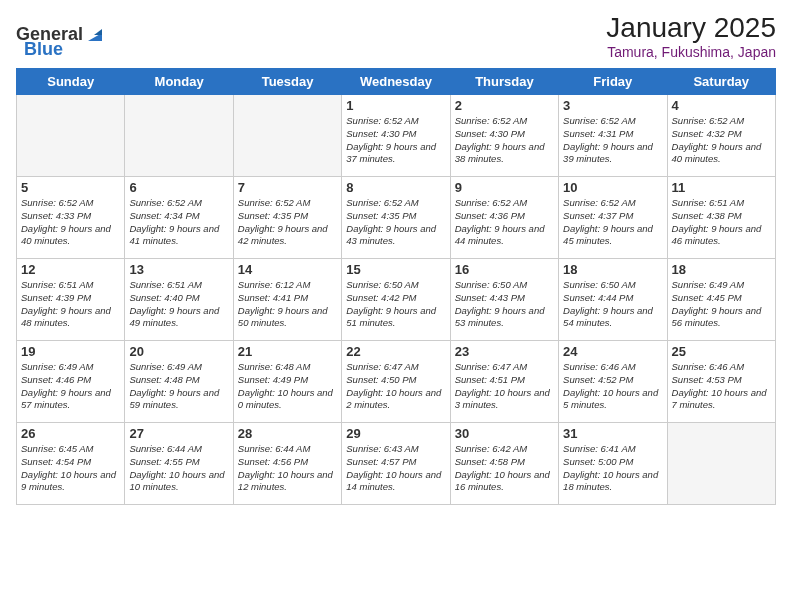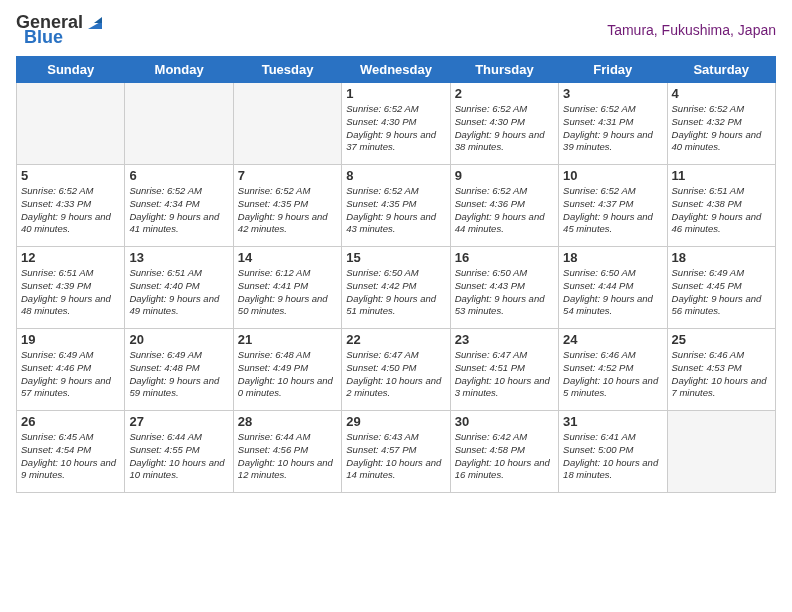--- a/index.html
+++ b/index.html
@@ -11,21 +11,21 @@
       overflow: hidden;
     }
     .container {
       width: 792px;
       height: 612px;
       padding: 12px 16px 8px 16px;
     }
     .header-row {
       display: flex;
       justify-content: space-between;
-      align-items: center;
+      align-items: flex-end;
       margin-bottom: 8px;
     }
     .logo {
       display: flex;
       align-items: center;
       gap: 2px;
     }
     .title-block {
       text-align: right;
     }
@@ -89,20 +89,21 @@
 
           <svg width="22" height="22" viewBox="0 0 22 22" style="margin-left:1px;margin-top:-2px;">
             <polygon points="4,18 18,10 18,18" fill="#2a72c3"></polygon>
             <polygon points="10,12 18,6 18,12" fill="#1a5fa0"></polygon>
           </svg>
         </div>
         <span style="font-size:18px;font-weight:bold;color:#2a72c3;margin-top:-6px;margin-left:8px;">Blue</span>
       </div>
     </div>
     <div class="title-block">
+      <div class="month-year">January 2025</div>
       <div class="location">Tamura, Fukushima, Japan</div>
     </div>
   </div>
 
   <table class="calendar">
     <thead>
       <tr>
       <th>Sunday</th>
           <th>Monday</th>
           <th>Tuesday</th>

